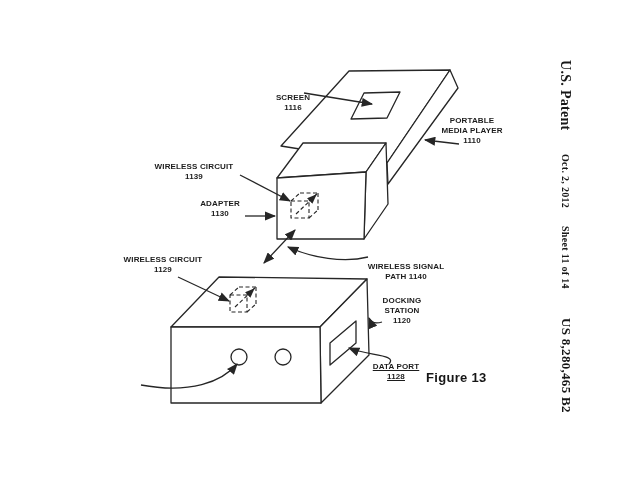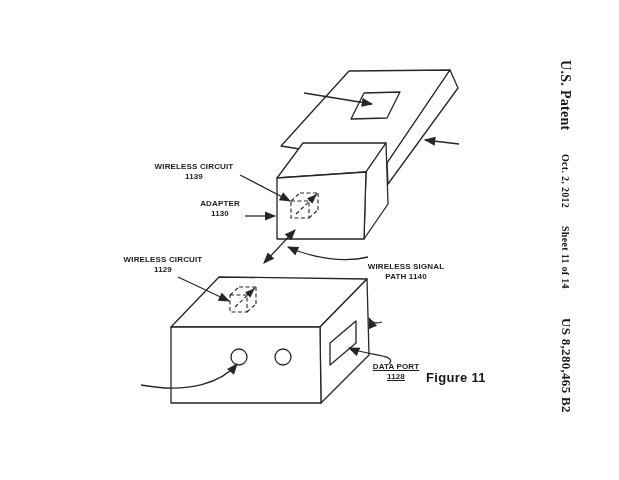--- a/index.html
+++ b/index.html
@@ -74,40 +74,48 @@
       <line x1="240" y1="175" x2="290" y2="201" marker-end="url(#ah)"></line>
       <line x1="245" y1="216" x2="275" y2="216" marker-end="url(#ah)"></line>
       <path d="M368,257 C344,263 312,258 288,247" marker-end="url(#ah)"></path>
       <line x1="178" y1="277" x2="229" y2="301" marker-end="url(#ah)"></line>
       <path d="M382,322 Q372,325 369,318" marker-end="url(#ah)"></path>
       <path d="M389,364 C398,354 368,356 349,348" marker-end="url(#ah)"></path>
       <path d="M141,385 C190,394 222,382 237,364" marker-end="url(#ah)"></path>
     </g>
   </svg>
 
+  <div class="lbl" style="left:263px;top:93px;width:60px;">SCREEN
+1116</div>
 
+  <div class="lbl" style="left:430px;top:116px;width:84px;">PORTABLE
+MEDIA PLAYER
+1110</div>
 
   <div class="lbl" style="left:150px;top:162px;width:88px;">WIRELESS CIRCUIT
 1139</div>
 
   <div class="lbl" style="left:192px;top:199px;width:56px;">ADAPTER
 1130</div>
 
   <div class="lbl" style="left:362px;top:249px;width:88px;margin-top:13px;">WIRELESS SIGNAL
 PATH 1140</div>
 
   <div class="lbl" style="left:119px;top:255px;width:88px;">WIRELESS CIRCUIT
 1129</div>
 
+  <div class="lbl" style="left:377px;top:296px;width:50px;">DOCKING
+STATION
+1120</div>
 
   <div class="lbl" style="left:368px;top:362px;width:56px;text-decoration:underline;">DATA PORT
 1128</div>
 
 
-  <div class="fig-caption" style="left:426px;top:370px;">Figure 11</div>
+  <div class="fig-caption" style="left:426px;top:370px;">Figure 13</div>
 
   <div class="side-item side-office" style="left:557px;top:60px;">U.S. Patent</div>
 
   <div class="side-item side-small" style="left:560px;top:154px;">Oct. 2, 2012</div>
 
   <div class="side-item side-small" style="left:560px;top:226px;">Sheet 11 of 14</div>
 
   <div class="side-item side-number" style="left:558px;top:318px;">US 8,280,465 B2</div>
 
 </div>

